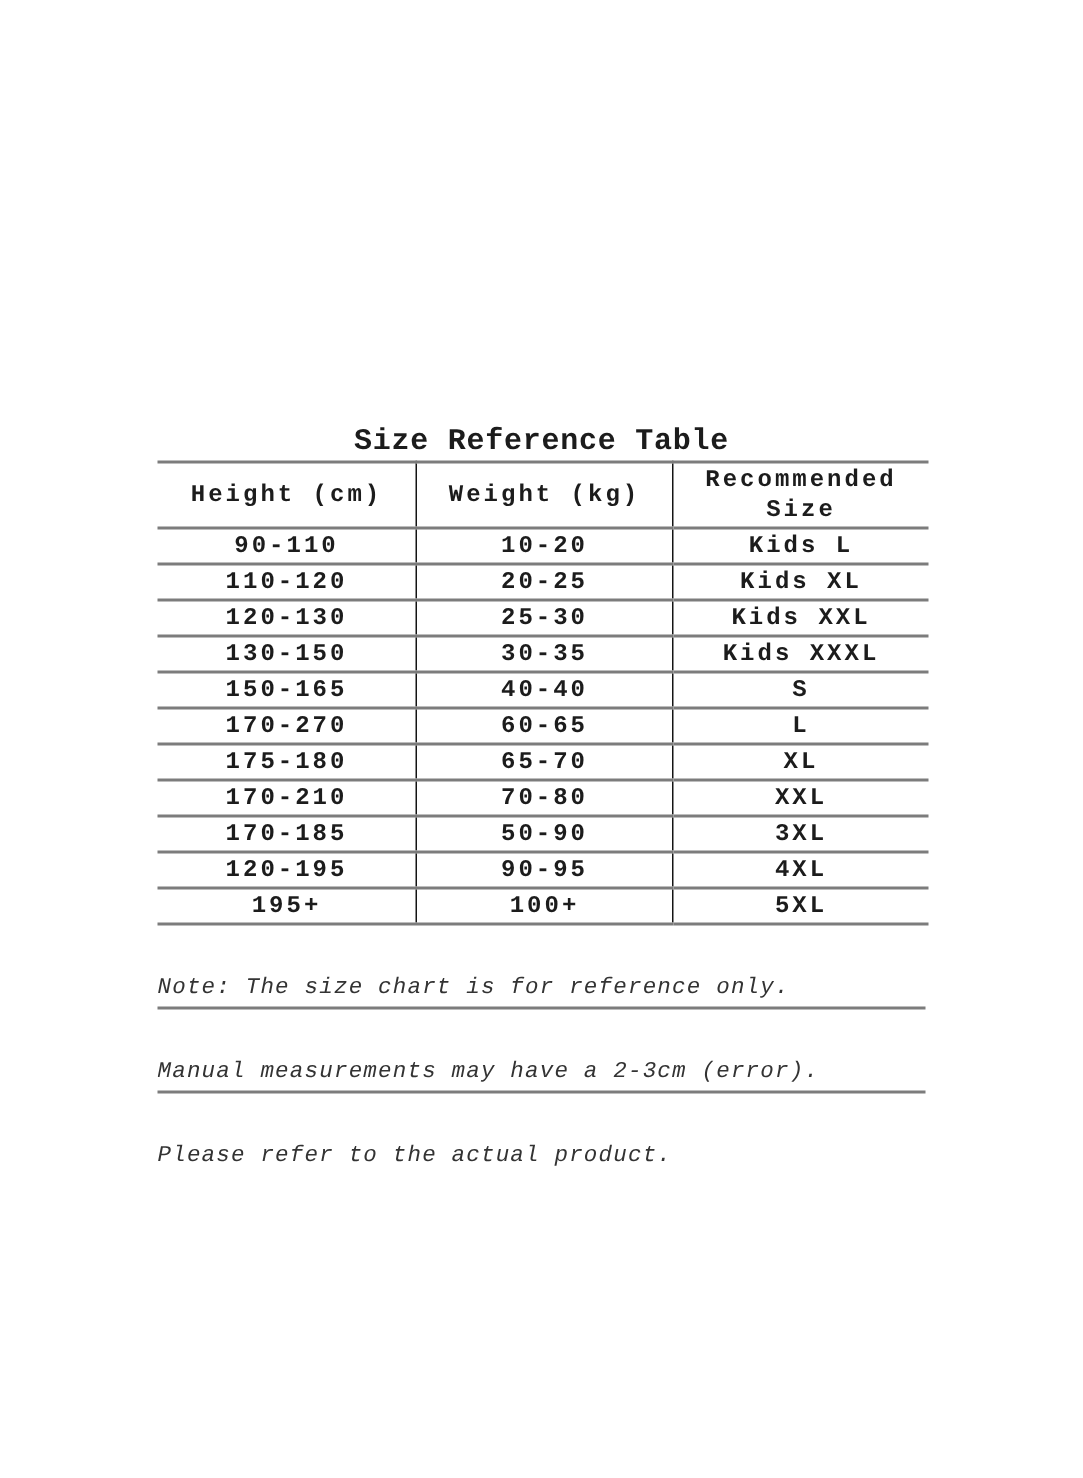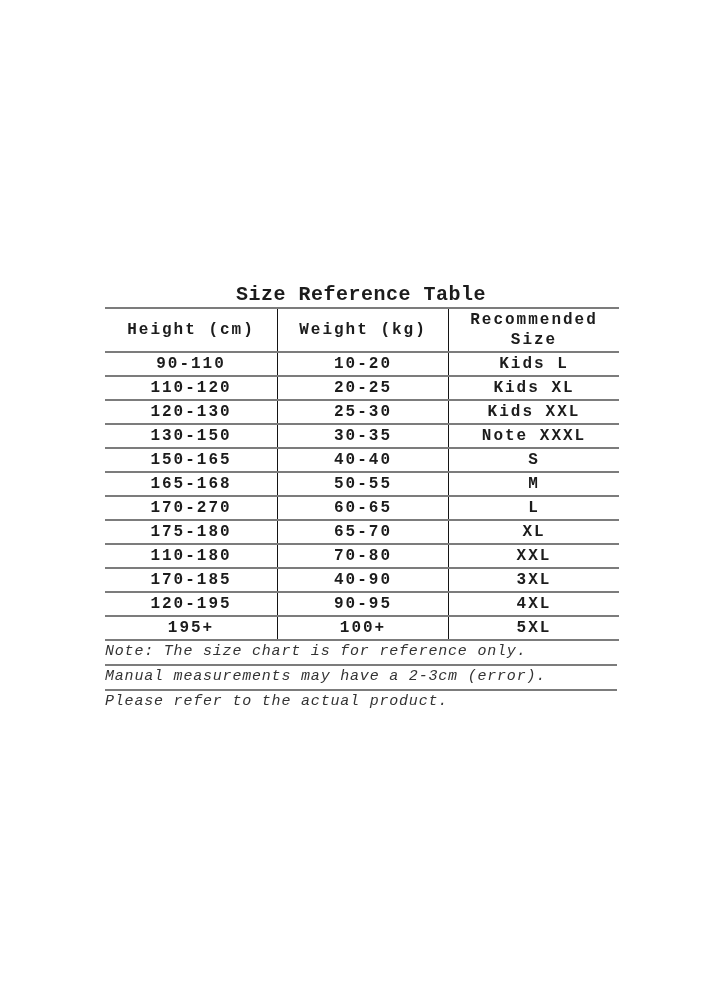--- a/index.html
+++ b/index.html
@@ -70,20 +70,21 @@
   }
   .note {
     height: 23px;
     line-height: 21px;
     font-style: italic;
     font-size: 15px;
     letter-spacing: 0.8px;
     color: #333333;
     white-space: nowrap;
     overflow: hidden;
+    margin-top: 31px;
   }
   .note.ruled {
     border-bottom: 2px solid #7c7c7c;
   }
 </style>
 </head>
 <body>
 
 <div class="page">
   <div class="sheet">
@@ -110,50 +111,45 @@
           <td class="c3">Kids XL</td>
         </tr>
         <tr>
           <td class="c1">120-130</td>
           <td class="c2">25-30</td>
           <td class="c3">Kids XXL</td>
         </tr>
         <tr>
           <td class="c1">130-150</td>
           <td class="c2">30-35</td>
-          <td class="c3">Note XXXL</td>
+          <td class="c3">Kids XXXL</td>
         </tr>
         <tr>
           <td class="c1">150-165</td>
           <td class="c2">40-40</td>
           <td class="c3">S</td>
-        </tr>
-        <tr>
-          <td class="c1">165-168</td>
-          <td class="c2">50-55</td>
-          <td class="c3">M</td>
         </tr>
         <tr>
           <td class="c1">170-270</td>
           <td class="c2">60-65</td>
           <td class="c3">L</td>
         </tr>
         <tr>
           <td class="c1">175-180</td>
           <td class="c2">65-70</td>
           <td class="c3">XL</td>
         </tr>
         <tr>
-          <td class="c1">110-180</td>
+          <td class="c1">170-210</td>
           <td class="c2">70-80</td>
           <td class="c3">XXL</td>
         </tr>
         <tr>
           <td class="c1">170-185</td>
-          <td class="c2">40-90</td>
+          <td class="c2">50-90</td>
           <td class="c3">3XL</td>
         </tr>
         <tr>
           <td class="c1">120-195</td>
           <td class="c2">90-95</td>
           <td class="c3">4XL</td>
         </tr>
         <tr>
           <td class="c1">195+</td>
           <td class="c2">100+</td>

